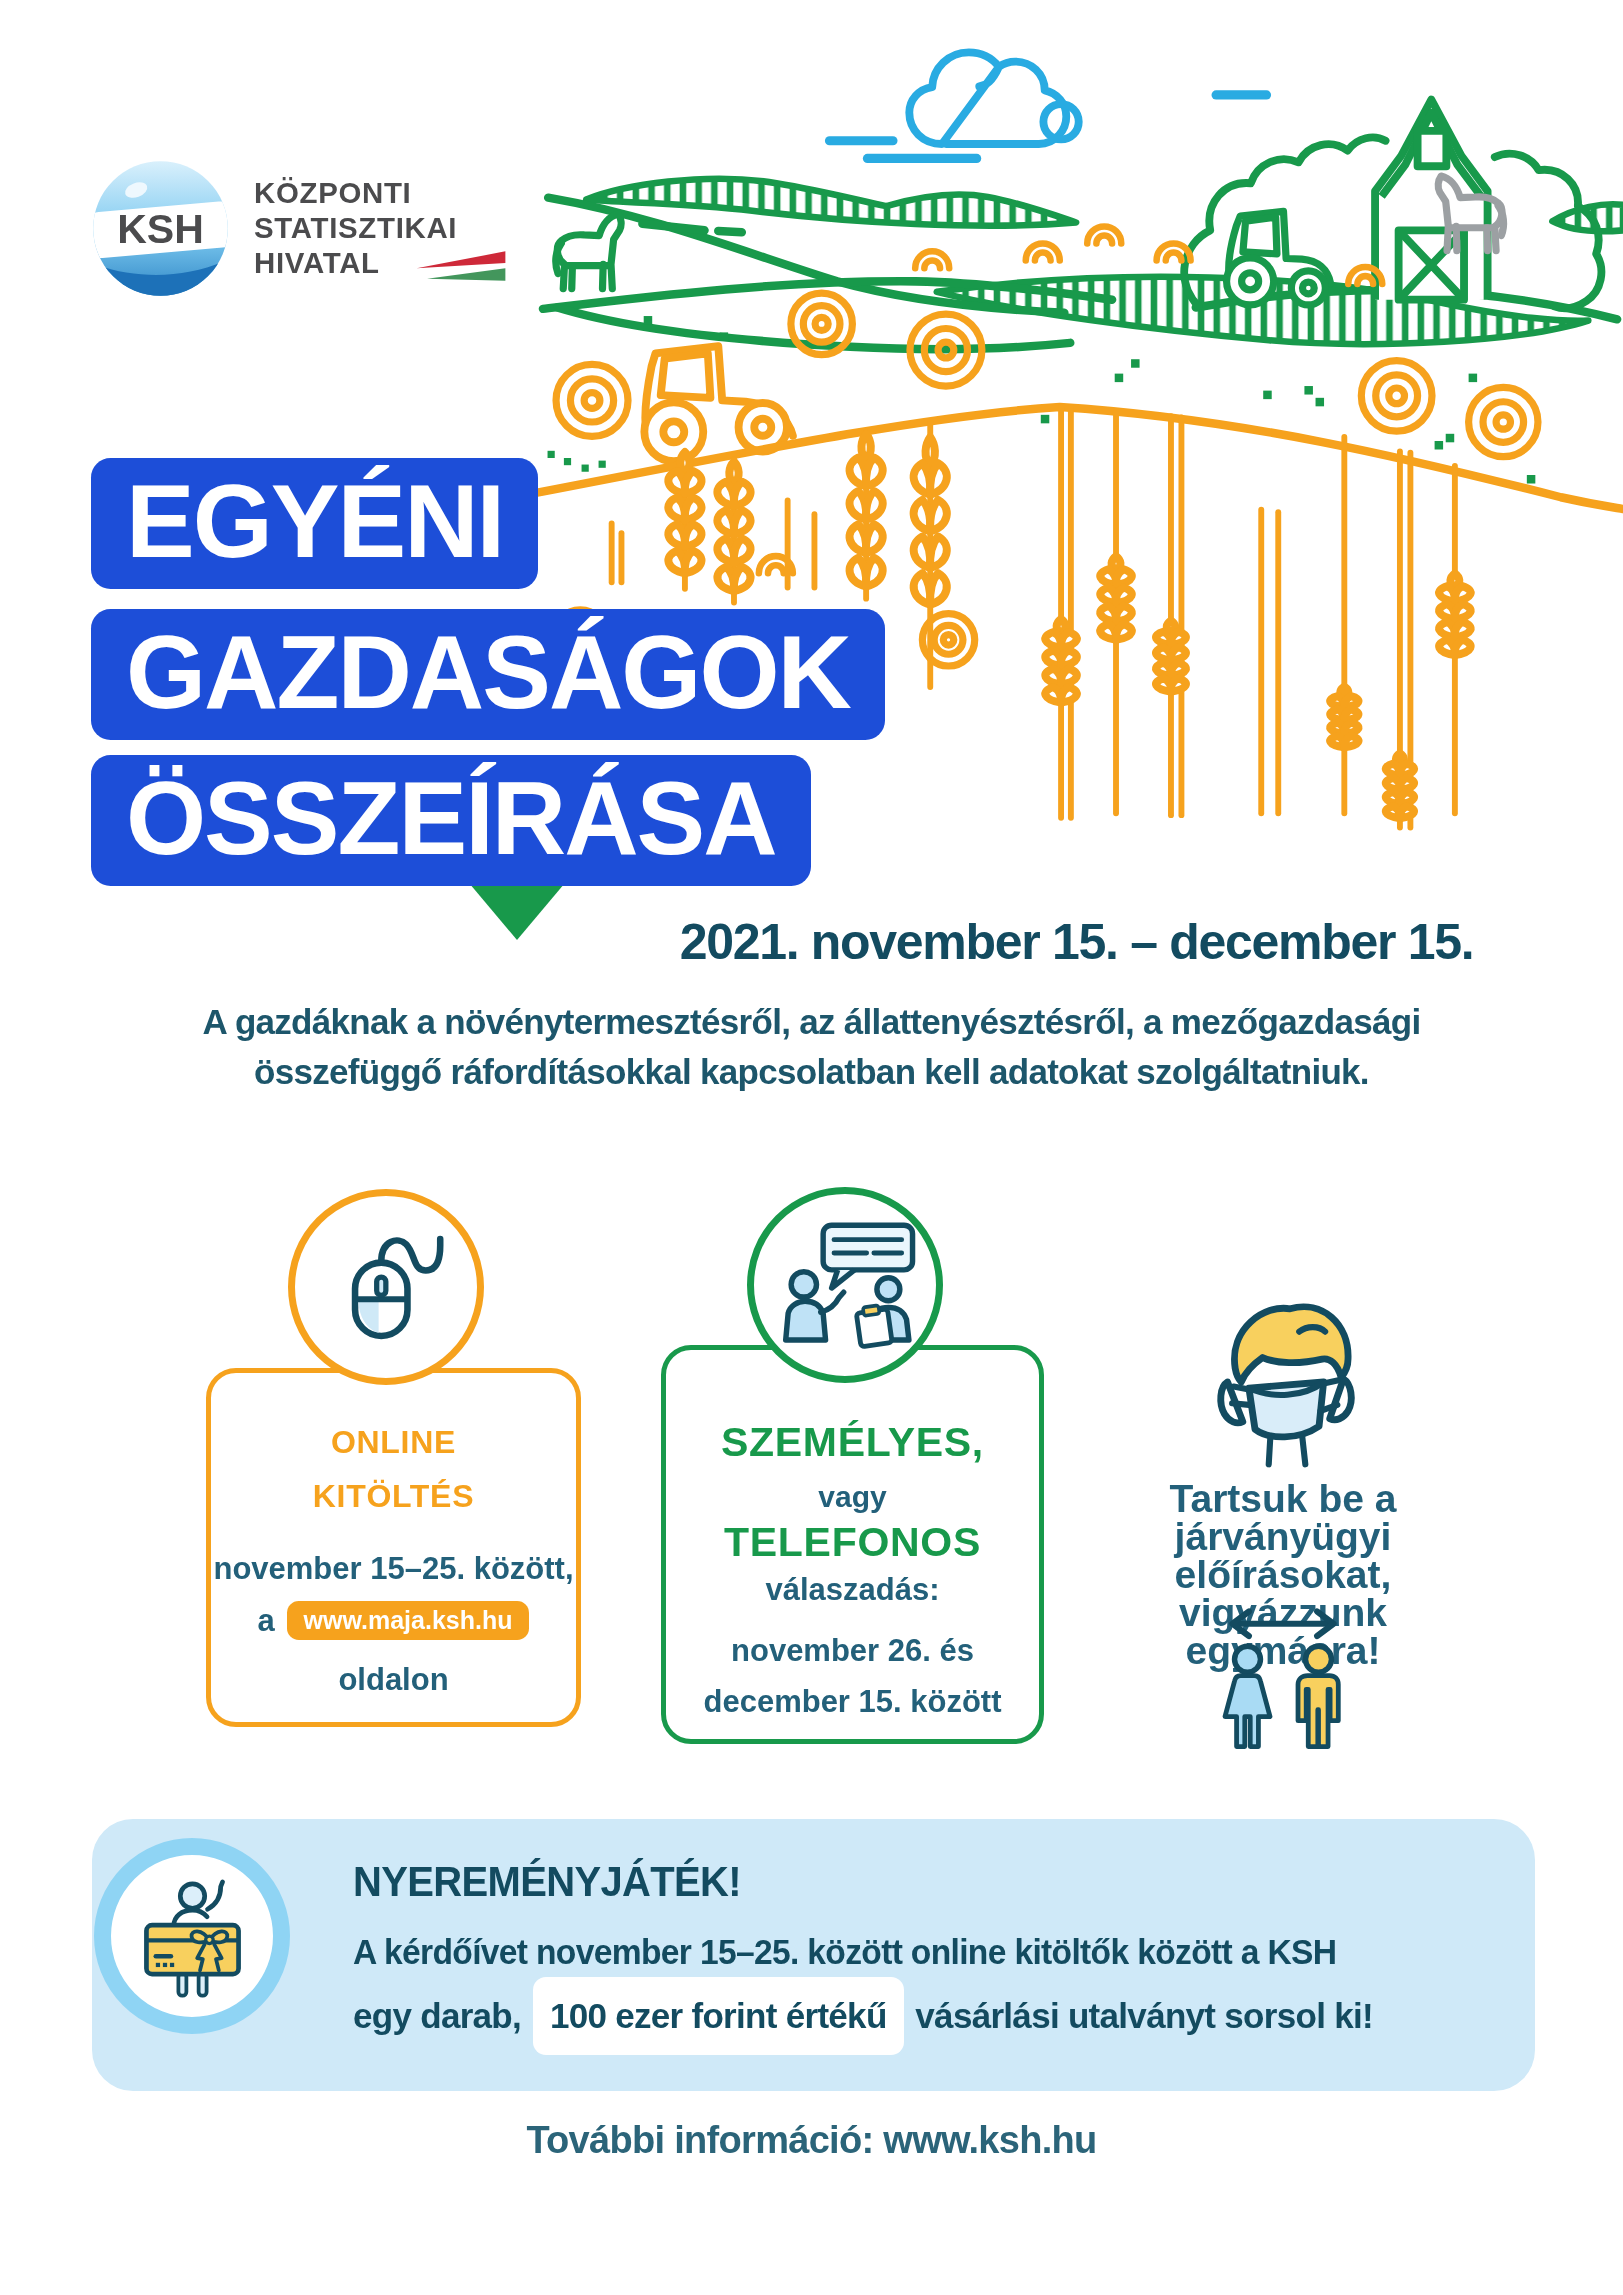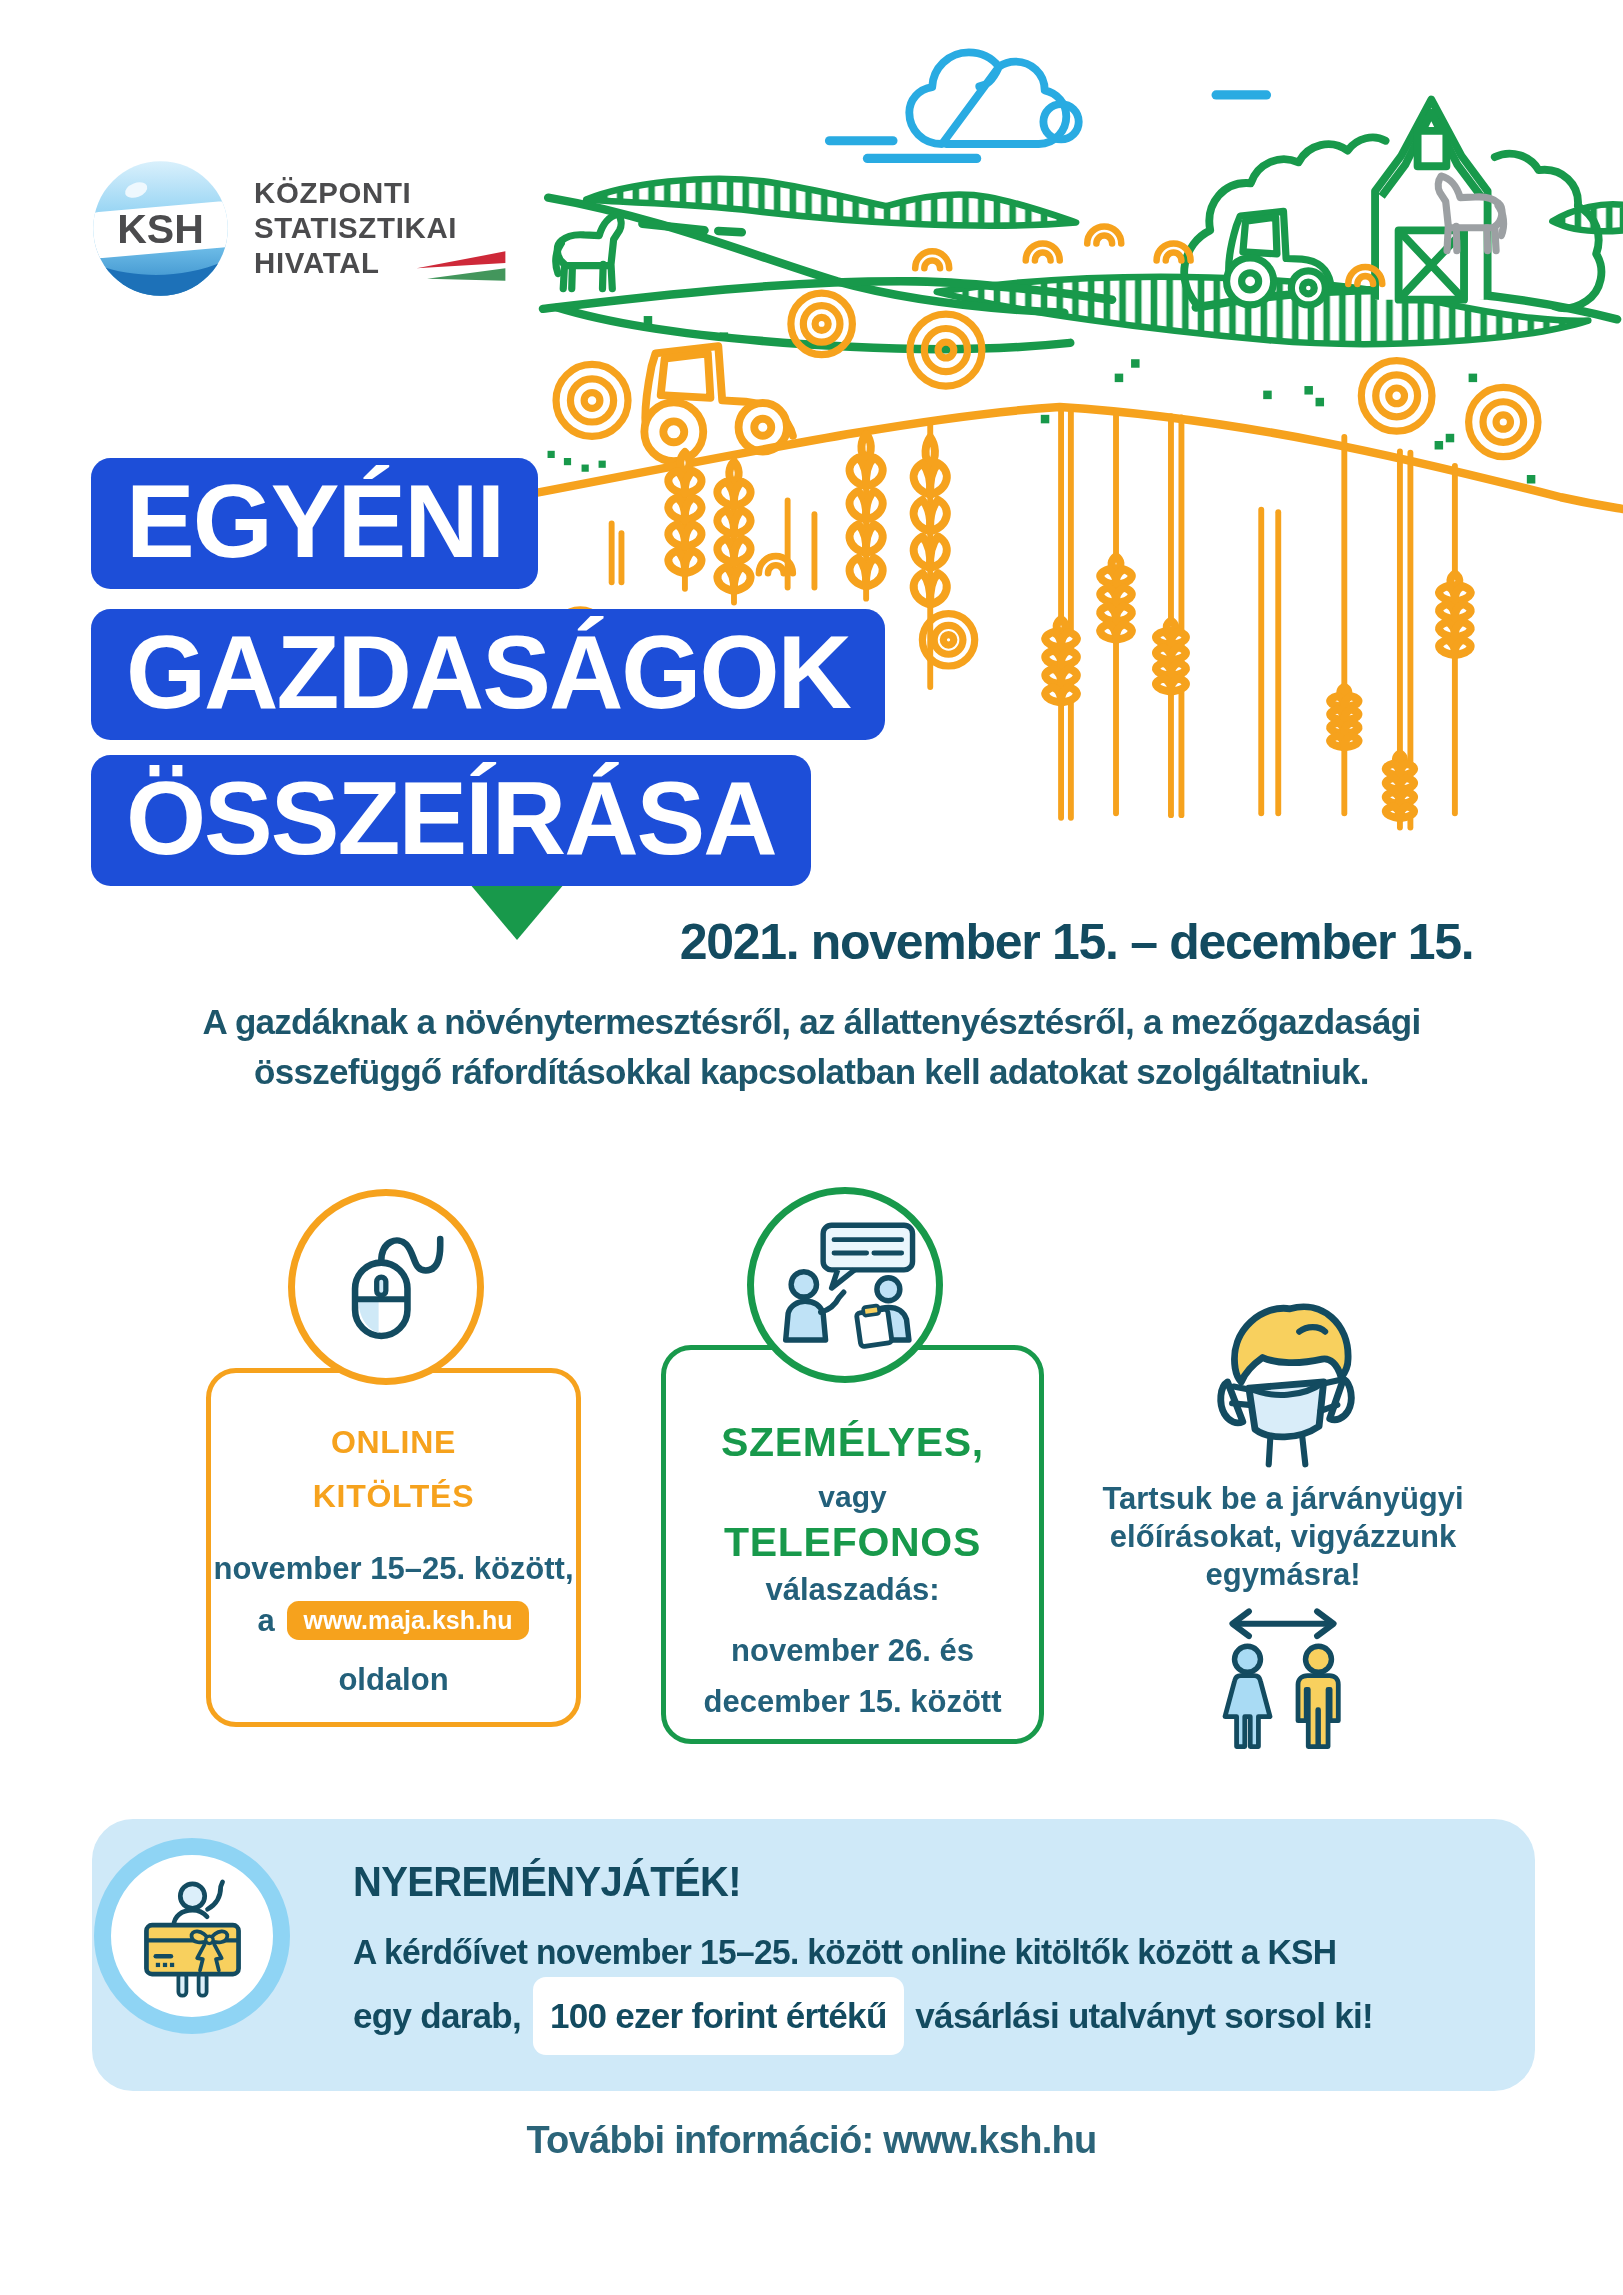--- a/index.html
+++ b/index.html
@@ -58,21 +58,21 @@
   .teal-small { font-size:30px; font-weight:bold; color:#23607a; }
   .url-row { display:flex; align-items:center; justify-content:center; gap:11.8px; }
   .url-pill {
     background:#f6a21d; color:#ffffff; font-size:25px; font-weight:bold;
     border-radius:11.8px; padding:5.2px 17px; letter-spacing:0;
   }
   
   .mask-icon { position:absolute; left:1184px; top:1292px; width:203px; height:183px; z-index:3; }
   .covid-text {
     position:absolute; left:1080px; top:1480px; width:406px; text-align:center; z-index:3;
-    font-size:31px; font-weight:bold; color:#23607a; line-height:38px;
+    font-size:39px; font-weight:bold; color:#23607a; line-height:38px;
   }
   .distance-icon { position:absolute; left:1175px; top:1606px; width:216px; height:157px; z-index:3; }
   
   .prize-panel {
     position:absolute; left:92px; top:1819px; width:1443px; height:272px;
     background:#cfe9f8; border-radius:41px; z-index:2;
   }
   .prize-circle {
     position:absolute; left:94px; top:1838px; width:196px; height:196px; border-radius:50%;
     background:#ffffff; border:17px solid #8fd4f4; z-index:3;

